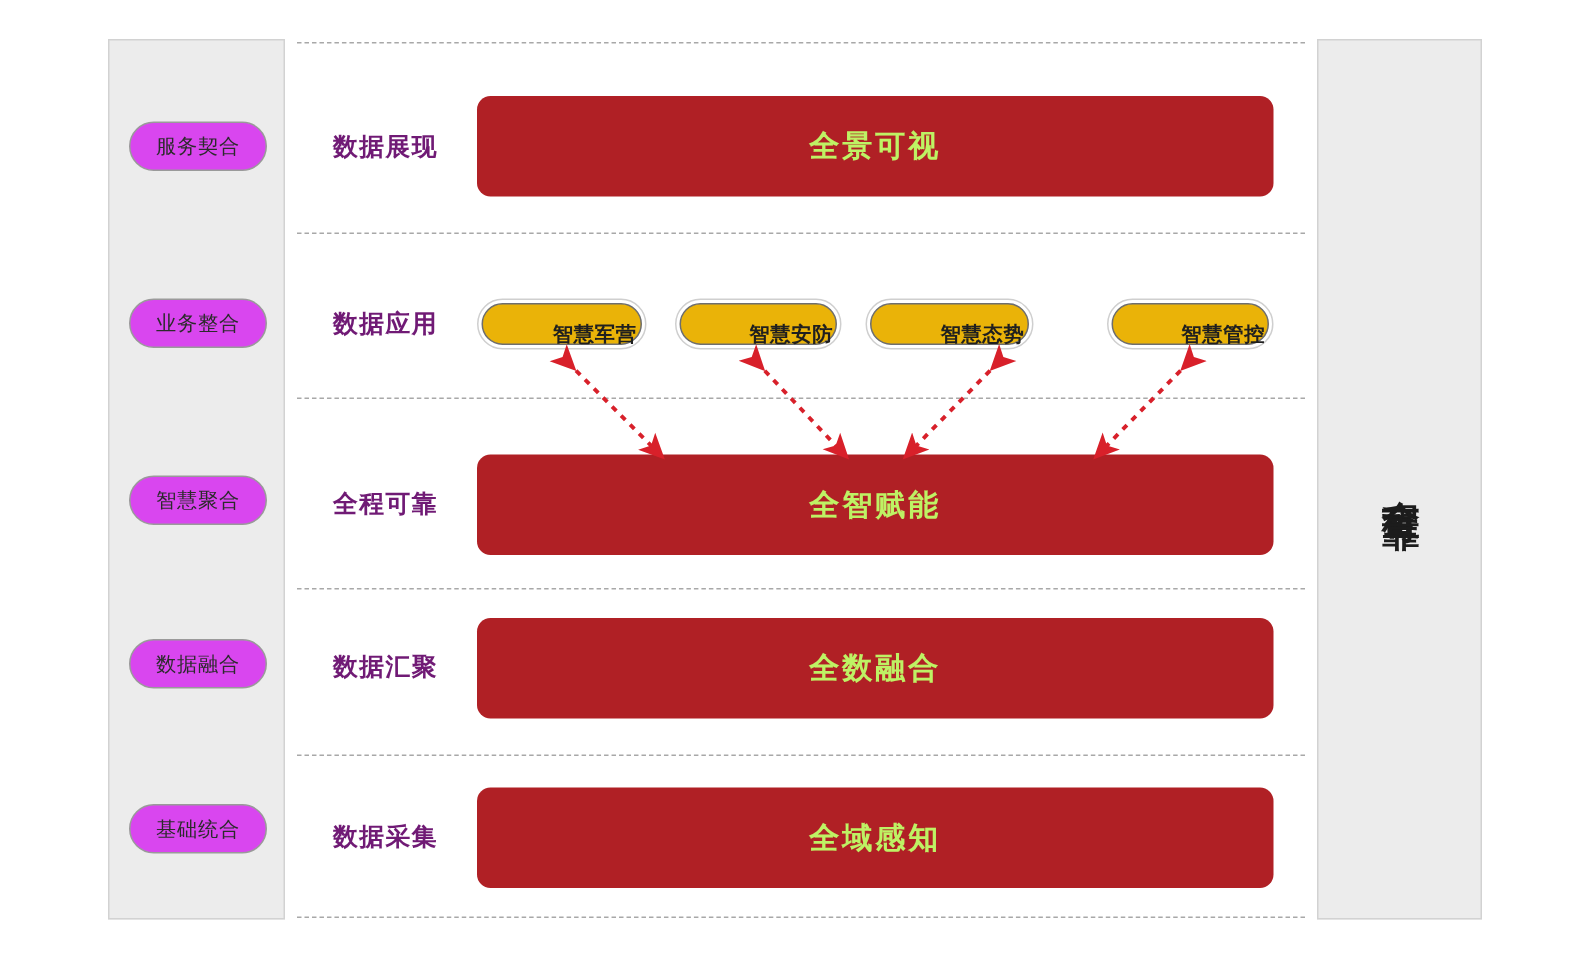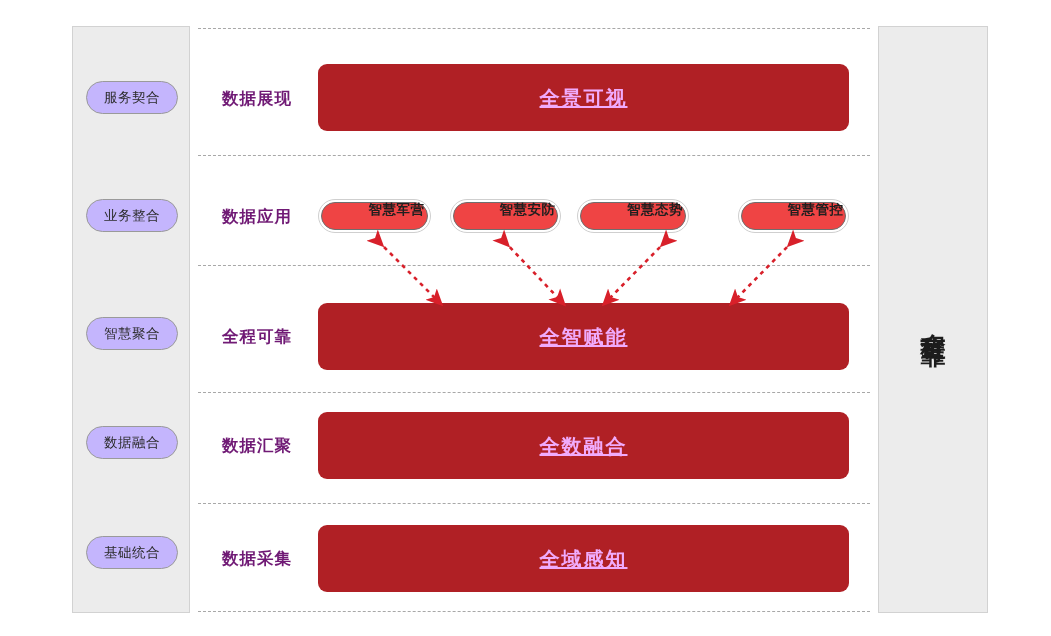--- a/index.html
+++ b/index.html
@@ -30,21 +30,21 @@
   #right-panel { left: 878px; top: 26px; width: 110px; height: 587px; }
 
   
   .stage-pill {
     position: absolute;
     left: 13px;
     width: 92px;
     height: 33px;
     border: 1px solid #9a9a9a;
     border-radius: 17px;
-    background: #c4b5fd;
+    background: #d946ef;
     display: flex;
     align-items: center;
     justify-content: center;
     box-sizing: border-box;
   }
   .stage-pill span {
     font-size: 13.5px;
     color: #2b2b2b;
     letter-spacing: 0.5px;
     line-height: 1;
@@ -101,47 +101,46 @@
     height: 67px;
     background: #b02025;
     border-radius: 9px;
     display: flex;
     align-items: center;
     justify-content: center;
   }
   .red-bar span {
     font-size: 20px;
     font-weight: bold;
-    color: #f0abfc;
+    color: #bef264;
     letter-spacing: 2px;
     line-height: 1;
-    text-decoration: underline;
   }
 
   
   .app-pill {
     position: absolute;
     top: 199px;
     height: 34px;
     border: 1px solid #cfcfcf;
     border-radius: 18px;
     background: #ffffff;
     padding: 2px;
     box-sizing: border-box;
   }
   .app-pill-inner {
     width: 100%;
     height: 100%;
     border: 1.4px solid #6e6e6e;
     border-radius: 15px;
     display: flex;
-    align-items: flex-start;
-    justify-content: center;
-    box-sizing: border-box;
-    background: #ef4444;
+    align-items: flex-end;
+    justify-content: center;
+    box-sizing: border-box;
+    background: #eab308;
     padding-left: 44px;
   }
   .app-pill-inner span {
     font-size: 13.5px;
     font-weight: bold;
     color: #1f1f1f;
     letter-spacing: 0.5px;
     line-height: 1;
   }
 

